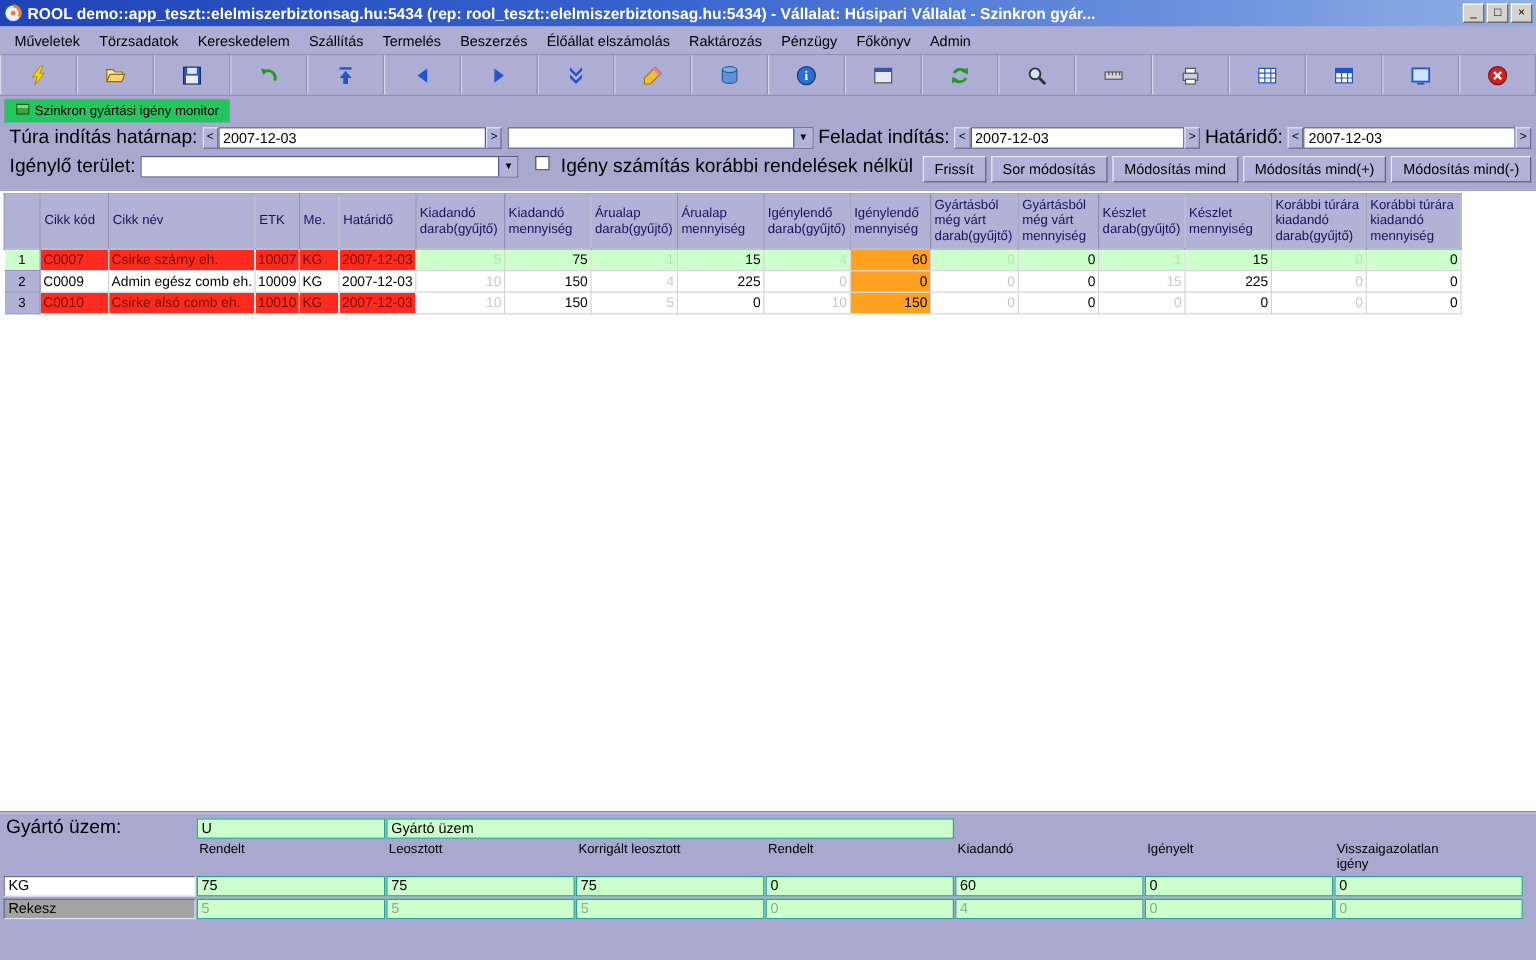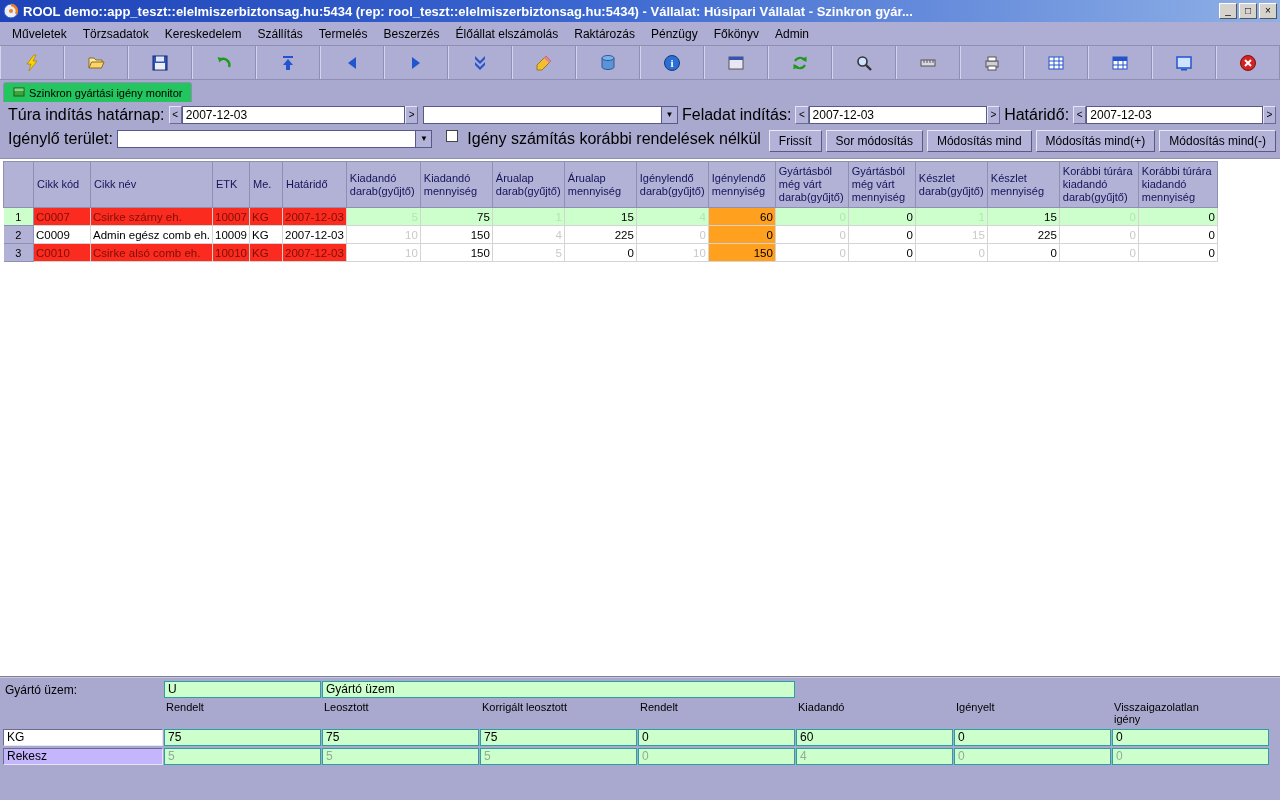--- a/index.html
+++ b/index.html
@@ -56,28 +56,28 @@
   tr.sel td { background:#ccffcc; }
   table td.alert { background:#fb2b20; color:#7c1007; }
   table td.hl { background:#ffa01e; color:#000; }
   td.num { text-align:right; }
   td.ghost { color:#c9c9c9; }
   tr.sel td.ghost { color:#aee8ae; }
 
   
   .footer { height:92px; border-top:2px groove #c8c8e4; padding-top:3px; }
   .frow { display:grid; grid-template-columns:160px repeat(7,157px); column-gap:1px; margin:0 0 2px 3px; align-items:center; }
-  .flabel { font-size:12px; padding-left:2px; }
+  .flabel { font-size:16px; padding-left:2px; }
   .gfield { height:17px; background:#ccffcc; border:1px solid #2f9e9e; font-size:12px; padding:0 3px;
     line-height:15px; overflow:hidden; white-space:nowrap; }
   .fhead-row { height:26px; align-items:flex-start; margin-top:3px; }
   .fhead { font-size:11px; line-height:12px; padding-left:2px; white-space:pre-line; }
   .rowlabel { height:17px; border:1px solid; border-color:#6a6a92 #e4e4f2 #e4e4f2 #6a6a92; background:#fff;
     padding:0 3px; line-height:15px; font-size:12px; }
-  .rowlabel.rekesz { background:#c4b5fd; }
+  .rowlabel.rekesz { background:#a3a3a3; }
   .dim .gfield { color:#94ab94; }
 
   
   .statusbar { height:18px; display:flex; align-items:center; gap:3px; padding:1px 3px; border-top:1px solid #d8d8ee; }
   .scell { height:15px; border:1px solid; border-color:#8f8fb4 #e4e4f2 #e4e4f2 #8f8fb4; font-size:11px;
     line-height:13px; padding:0 4px; background:#aeadd3; white-space:nowrap; overflow:hidden; }
   .scircle-cell { width:20px; display:flex; justify-content:center; align-items:center; }
   .scircle { width:9px; height:9px; border:1px solid #333; border-radius:50%; background:#e8e8f2; }
   .bottomstrip { height:14px; }
 </style>

